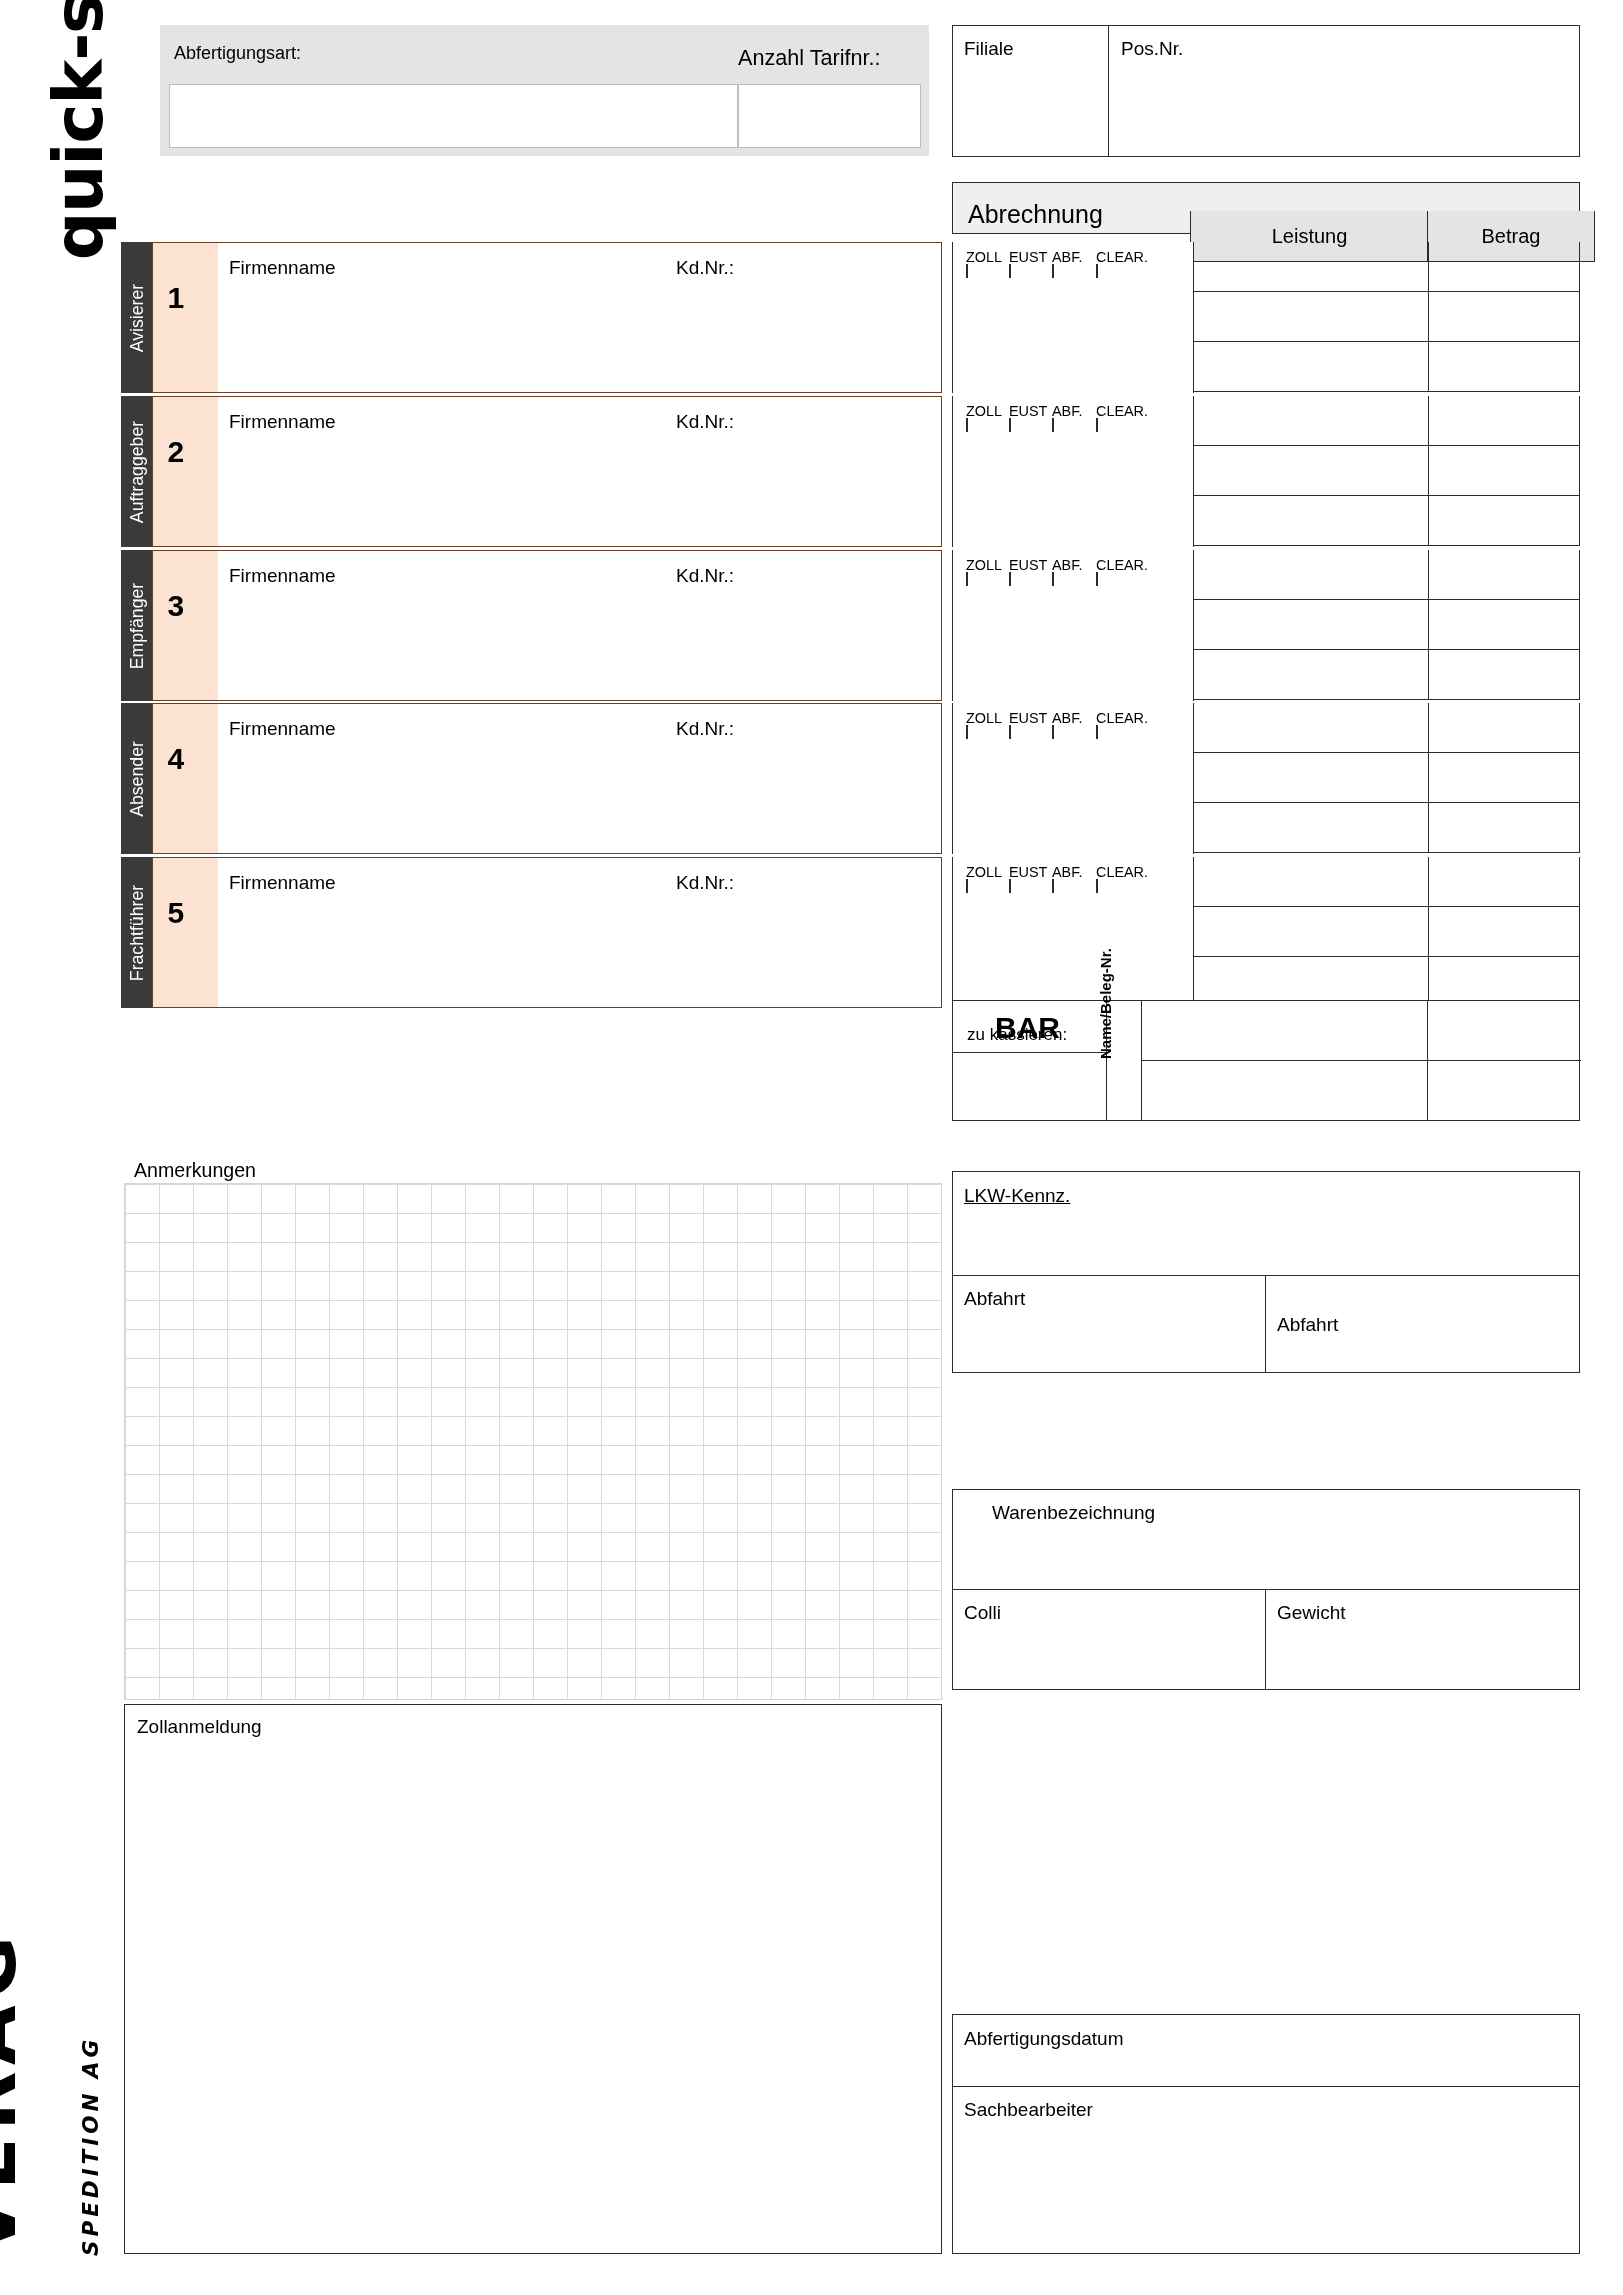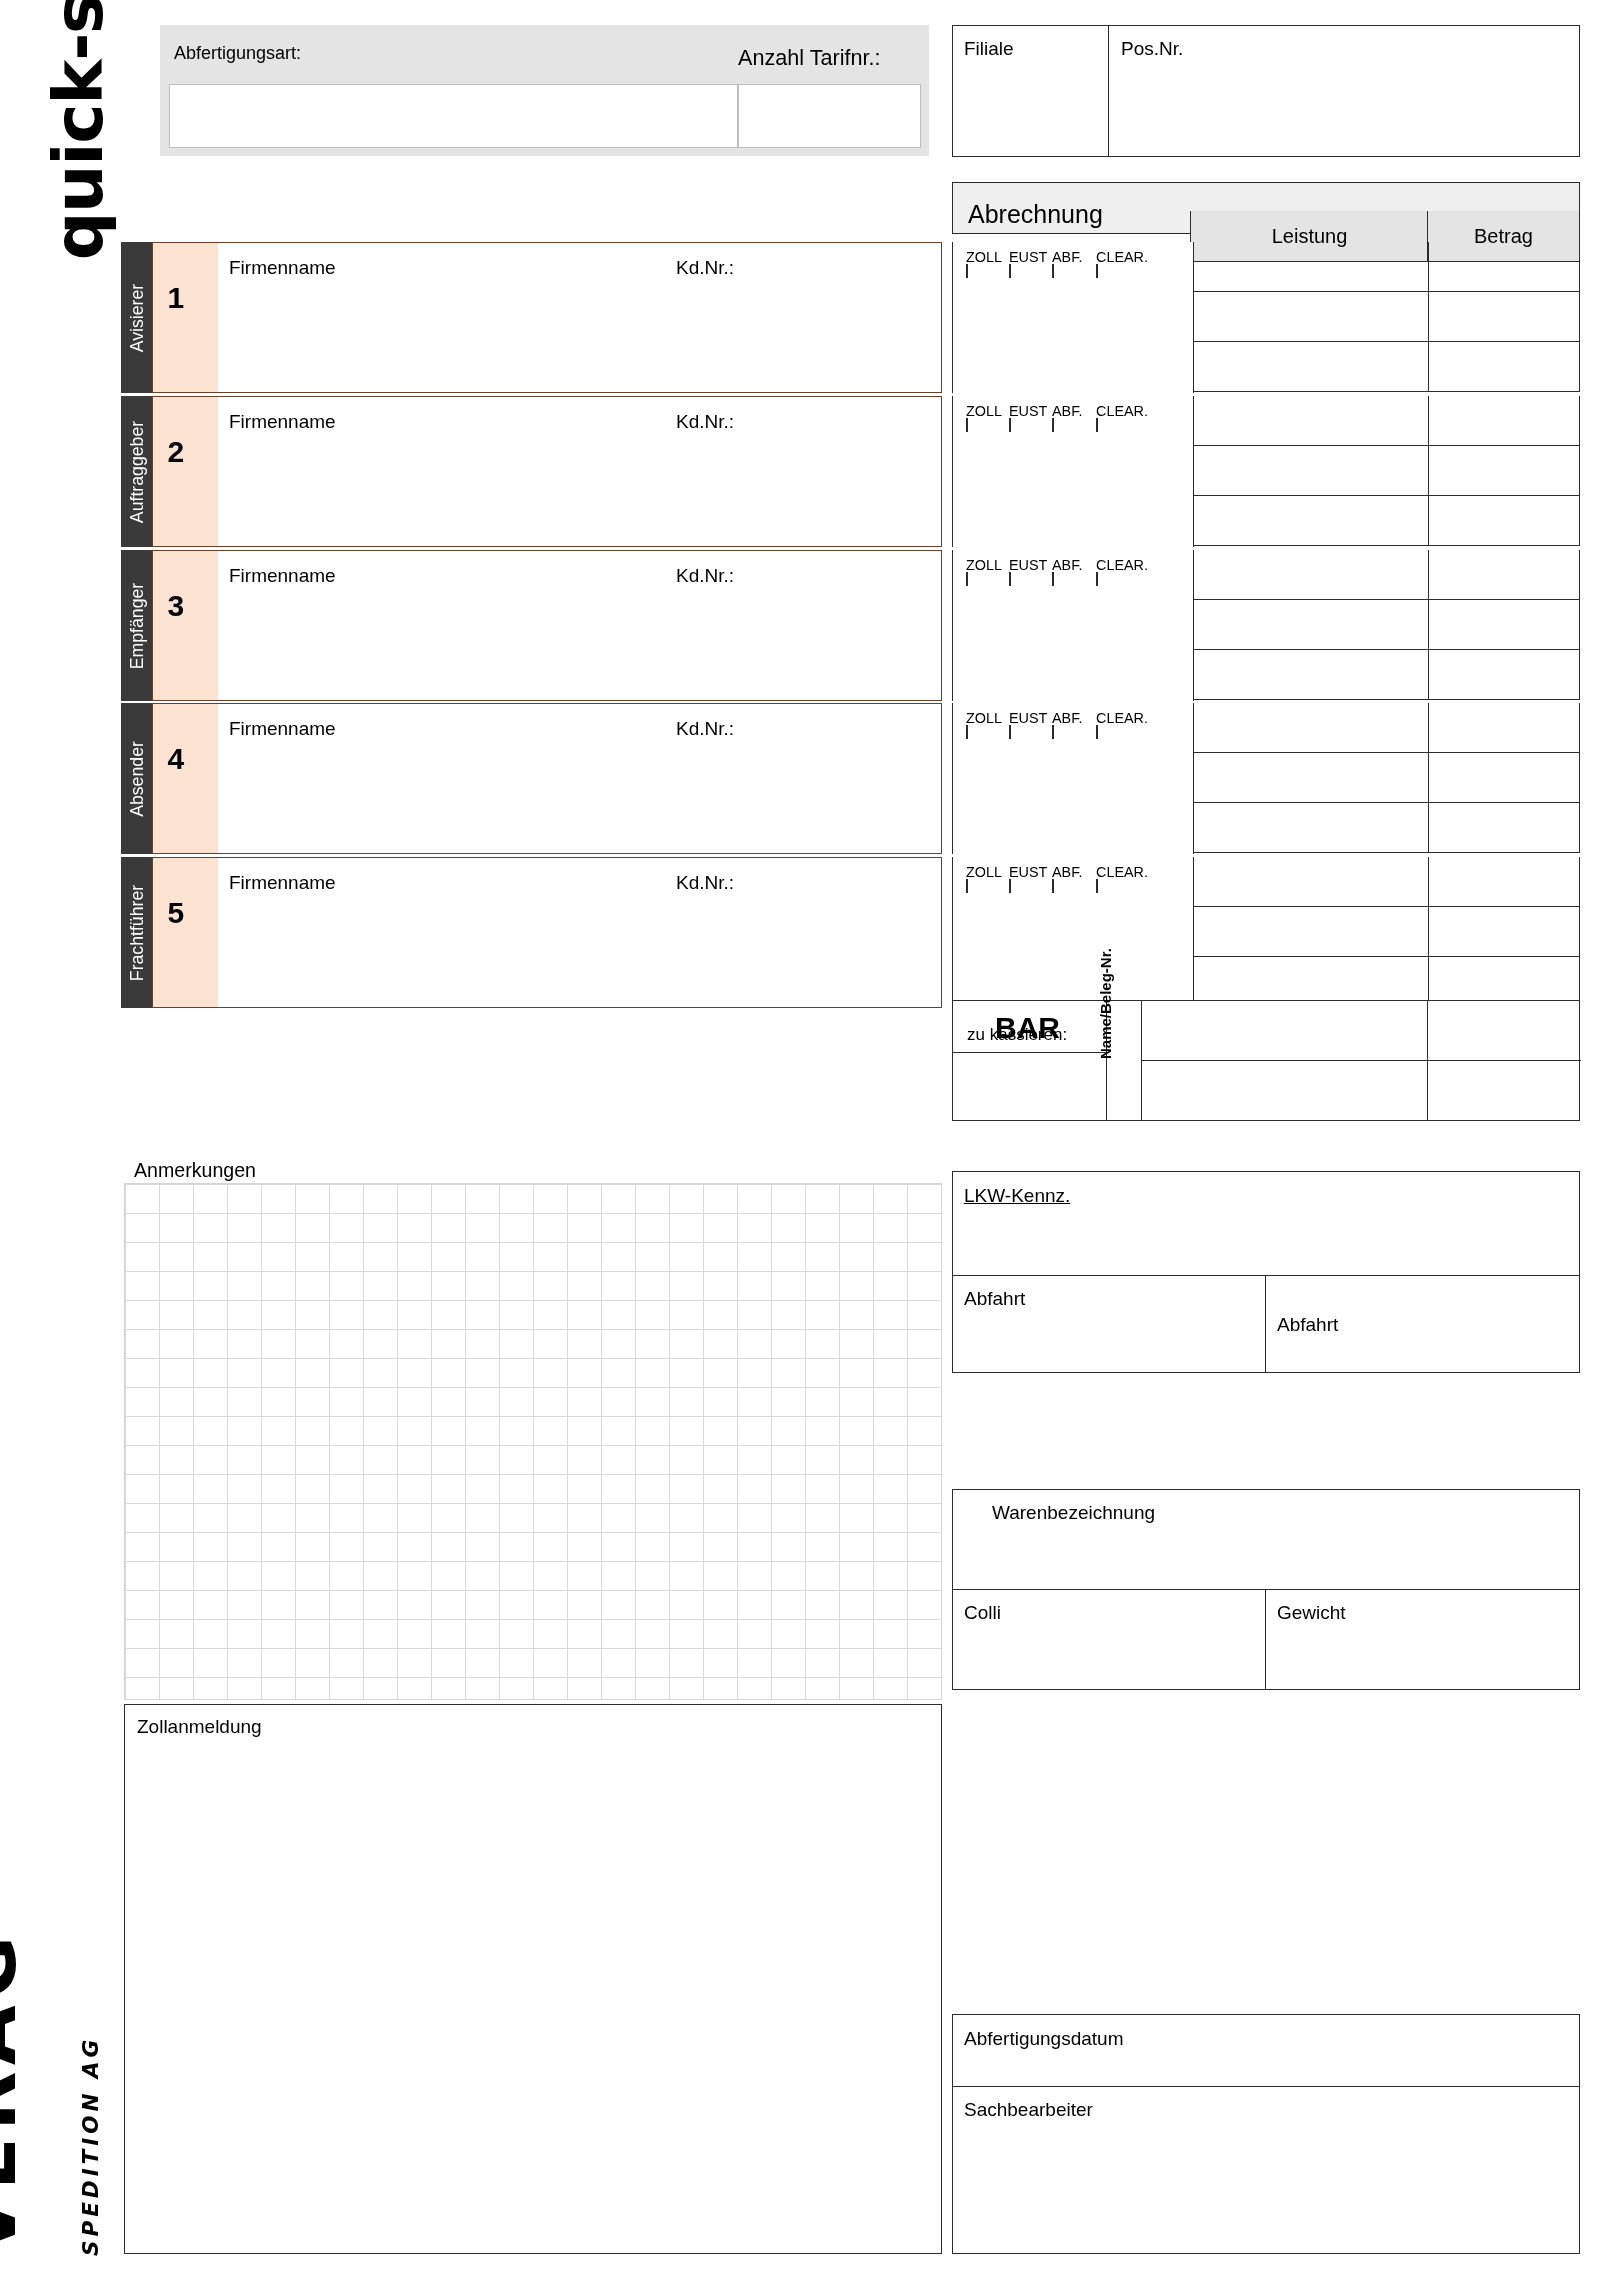--- a/index.html
+++ b/index.html
@@ -116,21 +116,21 @@
   #posnr-label { left: 1121px; top: 39px; }
 
   
   #abrechnung-box { left: 952px; top: 182px; width: 628px; height: 52px; background:#efefef; }
   #abrechnung-label { left: 968px; top: 202px; font-size: 25px; }
   #leistung-head {
     left: 1190px; top: 211px; width: 239px; height: 51px;
     background: #e4e4e4; border-top: none; border-bottom: 1.3px solid #2b2b2b;
   }
   #betrag-head {
-    left: 1427px; top: 211px; width: 153px; height: 51px;
+    left: 1427px; top: 211px; width: 168px; height: 51px;
     background: #e4e4e4; border-top: none; border-bottom: 1.3px solid #2b2b2b;
   }
   .head-text {
     position: absolute; width: 100%; text-align: center; top: 14.4px; font-size: 20px;
   }
 
   
   .party-row { position: absolute; left: 121px; width: 821px; height: 151px; }
   .party-tab {
     position: absolute; left: 0; top: 0; width: 31px; height: 151px;

